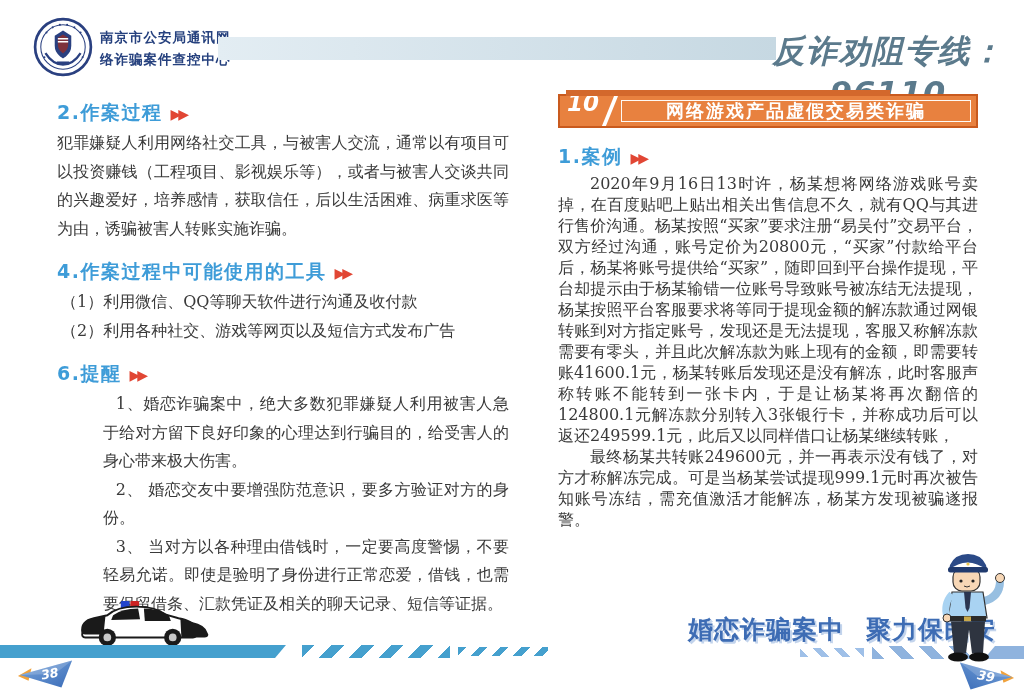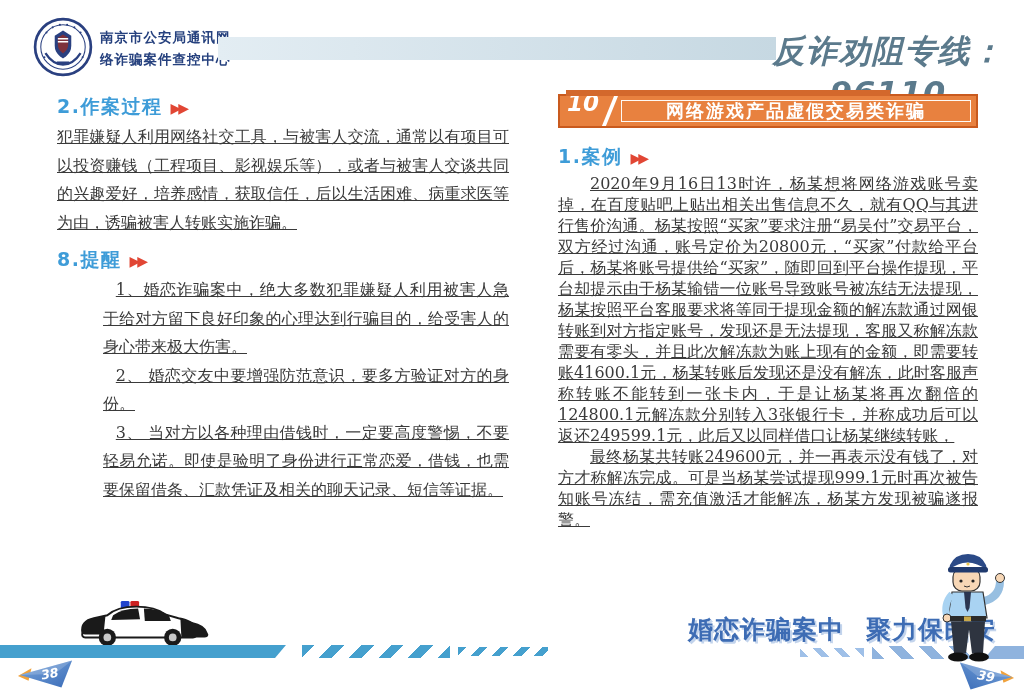--- a/index.html
+++ b/index.html
@@ -12,24 +12,24 @@
             font-weight:bold;letter-spacing:1px;line-height:22px;}
   .header-bar{position:absolute;left:218px;top:37px;width:558px;height:23px;
               background:linear-gradient(to right,#e3edf3,#c6d8e2);}
   .hotline{position:absolute;right:16px;top:30px;width:240px;text-align:center;
            color:#5B7A8C;font-size:32px;font-weight:bold;font-style:italic;letter-spacing:1px;}
 
   
   .left-col{position:absolute;left:57px;top:84px;width:452px;}
   .right-col{position:absolute;left:558px;top:88px;width:420px;}
 
-  .sec-h{color:#3E9CD8;font-size:19px;font-weight:bold;letter-spacing:1.5px;margin:10px 0 3px 0;}
+  .sec-h{color:#3E9CD8;font-size:19px;font-weight:bold;letter-spacing:1.5px;margin:16px 0 3px 0;}
   .arrows{color:#E14634;font-size:14px;letter-spacing:-3px;margin-left:8px;font-style:normal;}
   .body-text{font-family:"DejaVu Serif",serif;font-size:16px;line-height:28.5px;
-             color:#3a3a3a;text-align:justify;margin:0;text-decoration:underline;}
+             color:#3a3a3a;text-align:justify;margin:0;}
   .item{padding-left:4px;}
   .tip{text-indent:0.8em;margin-left:46px;}
   .indent2{text-indent:2em;}
   .right-col .body-text{line-height:21px;}
 
   
   .banner{position:relative;display:flex;align-items:stretch;height:34px;margin:6px 0 16px 0;
           background:#E8813F;border:2px solid #C95A1E;box-sizing:border-box;}
   .banner-top-strip{position:absolute;left:6px;top:-6px;width:78%;height:6px;background:#D3682C;}
   .banner-num{display:flex;align-items:center;color:#fff;font-weight:bold;font-style:italic;
@@ -100,23 +100,28 @@
   <div class="hotline">反诈劝阻专线：96110</div>
 
   <div class="left-col">
 
     <section>
       <h2 class="sec-h"><span>2.作案过程</span><span class="arrows">▶▶</span></h2>
       <p class="body-text">犯罪嫌疑人利用网络社交工具，与被害人交流，通常以有项目可以投资赚钱（工程项目、影视娱乐等），或者与被害人交谈共同的兴趣爱好，培养感情，获取信任，后以生活困难、病重求医等为由，诱骗被害人转账实施诈骗。</p>
     </section>
 
 
-
     <section>
-      <h2 class="sec-h"><span>8.提醒</span><span class="arrows">▶▶</span></h2>
+      <h2 class="sec-h"><span>4.作案过程中可能使用的工具</span><span class="arrows">▶▶</span></h2>
+      <p class="body-text item">（1）利用微信、QQ等聊天软件进行沟通及收付款</p>
+      <p class="body-text item">（2）利用各种社交、游戏等网页以及短信方式发布广告</p>
+    </section>
+
+    <section>
+      <h2 class="sec-h"><span>6.提醒</span><span class="arrows">▶▶</span></h2>
       <p class="body-text tip">1、婚恋诈骗案中，绝大多数犯罪嫌疑人利用被害人急于给对方留下良好印象的心理达到行骗目的，给受害人的身心带来极大伤害。</p>
       <p class="body-text tip">2、 婚恋交友中要增强防范意识，要多方验证对方的身份。</p>
       <p class="body-text tip">3、 当对方以各种理由借钱时，一定要高度警惕，不要轻易允诺。即使是验明了身份进行正常恋爱，借钱，也需要保留借条、汇款凭证及相关的聊天记录、短信等证据。</p>
     </section>
   </div>
 
   <div class="right-col">
 
     <div class="banner">
       <div class="banner-top-strip"></div>

